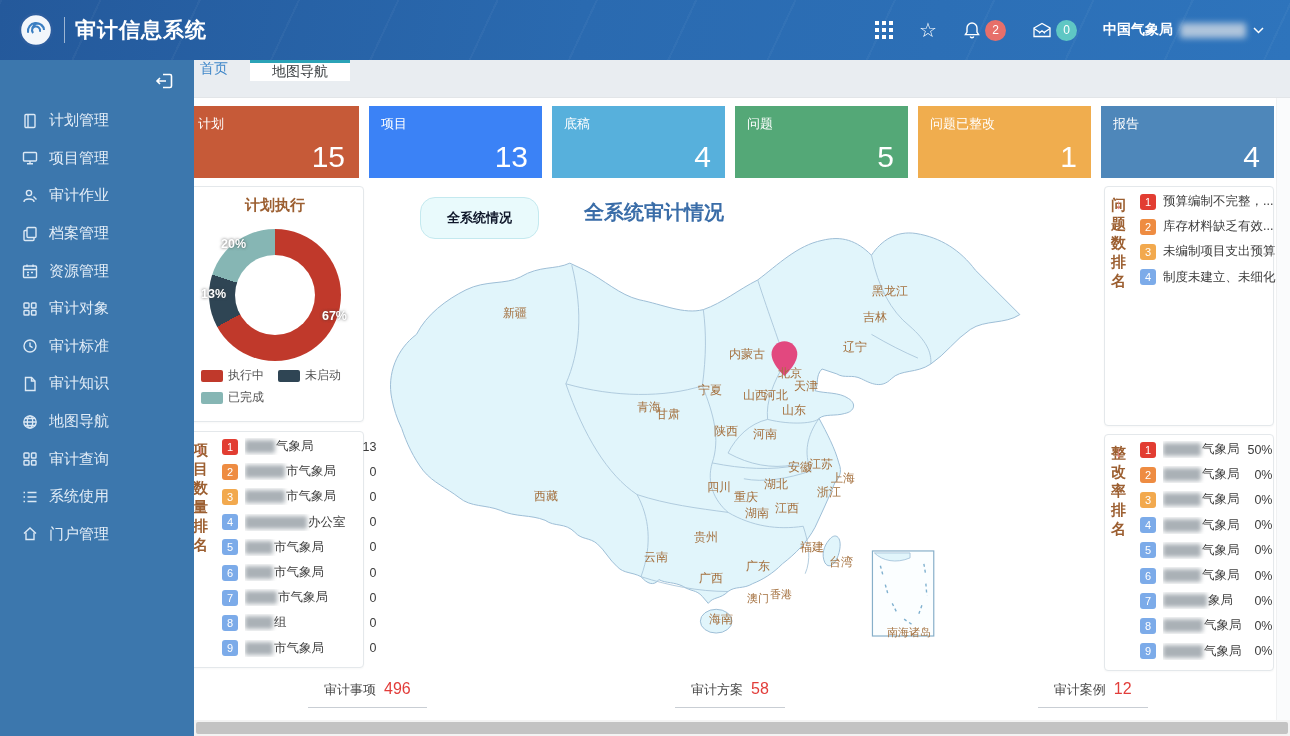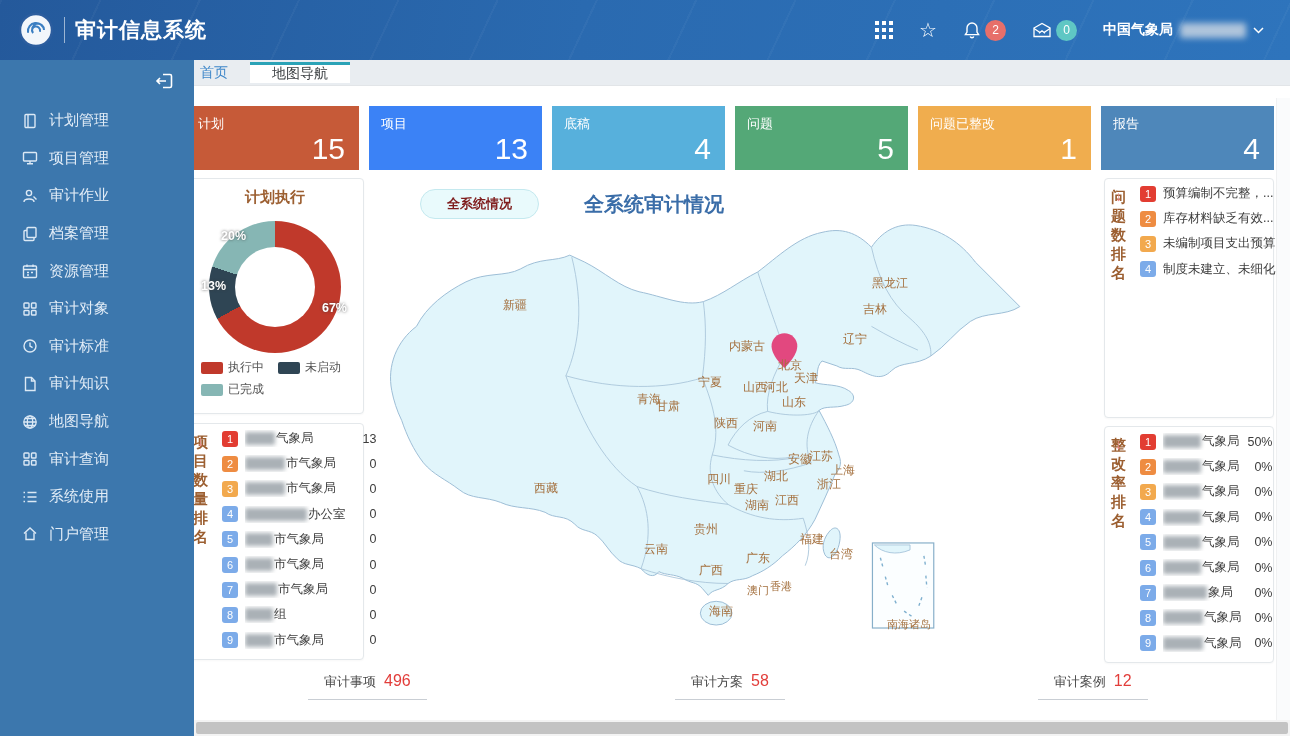--- a/index.html
+++ b/index.html
@@ -28,28 +28,28 @@
   .redact-user { display:inline-block; width:66px; height:15px; background:#cfd9e4; opacity:.8; filter:blur(3px); border-radius:2px; }
 
   
   .sidebar { position:absolute; left:0; top:60px; bottom:0; width:194px; background:#3c77ad; z-index:4; }
   .collapse-row { height:42px; display:flex; align-items:center; justify-content:flex-end; padding-right:18px; }
   .side-item { height:37.6px; display:flex; align-items:center; gap:11px; padding-left:22px;
     color:#e3edf7; font-size:15px; cursor:pointer; }
   .side-item svg { flex:0 0 auto; }
 
   
-  .tabbar { position:absolute; left:178px; top:60px; right:0; height:26px; background:#e9edf1;
-    display:flex; align-items:center; border-bottom:1px solid #e2e5e8; }
+  .tabbar { position:absolute; left:178px; top:60px; right:0; height:38px; background:#e9edf1;
+    display:flex; align-items:flex-start; border-bottom:1px solid #e2e5e8; }
   .tab { display:flex; align-items:center; padding:0 22px; font-size:14px; color:#3f87c9; cursor:pointer; }
   .tab.active { background:#fff; color:#3c4043; border-top:3px solid #2ba3b7; padding-top:0; }
 
   
   .main { position:absolute; left:178px; top:98px; right:14px; bottom:16px; background:#fff; padding:8px 2px 0 8px; }
-  .cards { display:flex; gap:10px; height:64px; }
+  .cards { display:flex; gap:10px; height:72px; }
   .card { flex:1; position:relative; color:#fff; cursor:pointer; }
   .card .clabel { position:absolute; left:12px; top:9px; font-size:13px; }
   .card .cvalue { position:absolute; right:14px; bottom:4px; font-size:30px; font-weight:300; }
 
   .mid { display:flex; gap:8px; margin-top:8px; height:482px; }
   .panel { background:#fff; border:1px solid #e4e8eb; border-radius:4px; box-shadow:0 1px 2px rgba(0,0,0,.03); }
   .col-left { width:178px; display:flex; flex-direction:column; gap:9px; }
   .col-right { width:170px; display:flex; flex-direction:column; gap:8px; }
   .col-center { flex:1; position:relative; }
 
@@ -74,21 +74,21 @@
   .rank-row { display:flex; align-items:center; gap:7px; padding:4.1px 0; cursor:pointer; }
   .rank-badge { width:16px; height:16px; border-radius:3px; color:#fff; font-size:11px;
     display:flex; align-items:center; justify-content:center; flex:0 0 auto; }
   .rank-name { flex:1; font-size:12.5px; color:#3c3c3c; white-space:nowrap; overflow:hidden; text-overflow:ellipsis;
     display:flex; align-items:center; gap:1px; }
   .redact { display:inline-block; height:13px; background:#8e979e; opacity:.75; filter:blur(2px); border-radius:1px; }
   .rank-val { font-size:12.5px; color:#3c3c3c; text-align:right; min-width:24px; }
 
   
   .map-pill { position:absolute; left:48px; top:11px; background:#e9fafc; border:1px solid #c4e9ef;
-    border-radius:15px; padding:5px 26px; font-size:13px; font-weight:bold; color:#7f1d1d; cursor:pointer; z-index:3; }
+    border-radius:15px; padding:11px 26px; font-size:13px; font-weight:bold; color:#0f172a; cursor:pointer; z-index:3; }
   .map-title { position:absolute; left:212px; top:13px; font-size:20px; font-weight:bold; color:#3a6da8; z-index:3; }
   .map-svg { position:absolute; inset:0; }
   .prov { position:absolute; transform:translate(-50%,-50%); font-size:12px; color:#a4703e; white-space:nowrap; z-index:2; pointer-events:none; }
   .prov.small { font-size:11px; }
 
   
   .footer-stats { display:flex; margin-top:12px; }
   .fstat { flex:1; display:flex; justify-content:center; }
   .fstat-inner { display:flex; align-items:baseline; gap:8px; border-bottom:1px solid #c9ced4; padding:0 16px 8px; }
   .fstat-label { font-size:13px; color:#4a4a4a; }

